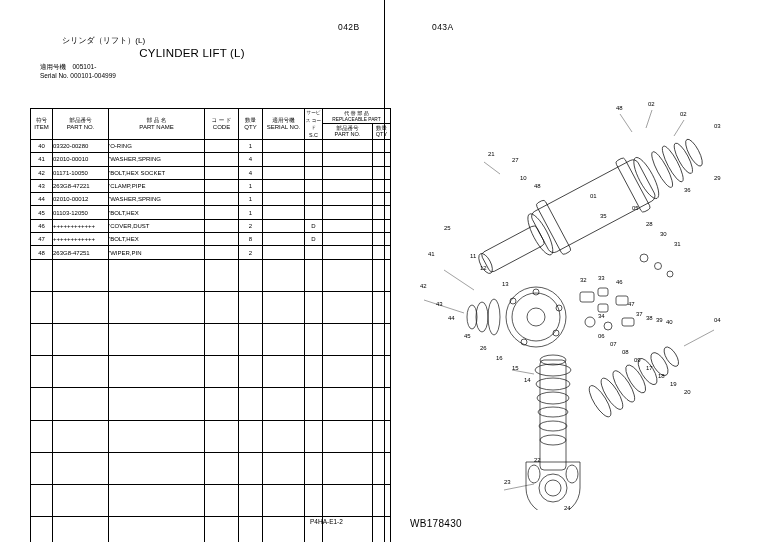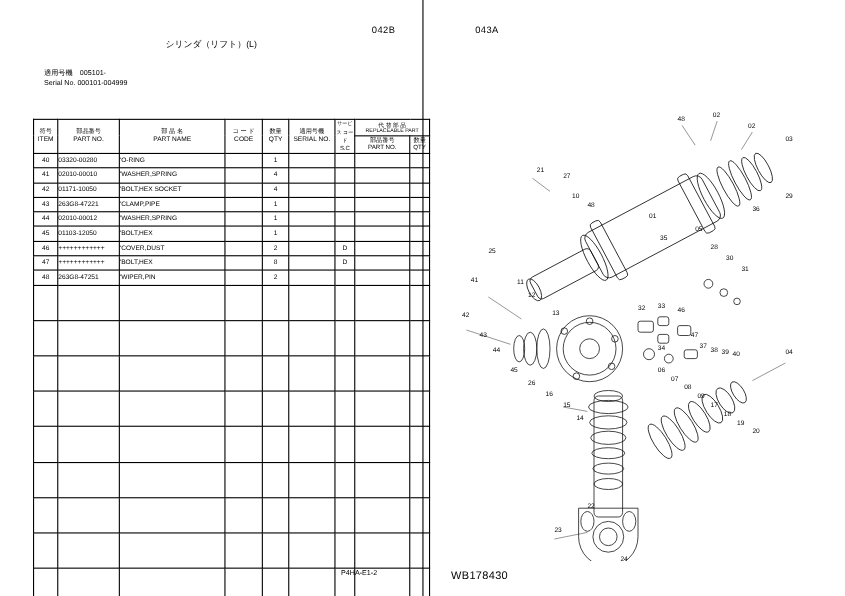--- a/index.html
+++ b/index.html
@@ -15,21 +15,21 @@
   #num-left{left:338px;}
   #num-right{left:432px;}
 
   
   .panel{position:absolute;top:0;height:542px;}
   #left-panel{left:0;width:384px;}
   #right-panel{left:384px;width:384px;}
 
   .divider{position:absolute;left:384px;top:0;width:1px;height:542px;background:#000;}
 
-  .title-jp{position:absolute;font-size:8px;text-align:center;width:260px;}
+  .title-jp{position:absolute;font-size:8px;width:260px;}
   .title-en{position:absolute;font-size:11.5px;text-align:center;width:260px;letter-spacing:.2px;}
 
   #l-title-jp{left:62px;top:35px;}
   #l-title-en{left:62px;top:47px;}
 
   .appl{position:absolute;font-size:6.5px;line-height:9px;}
   #l-appl{left:40px;top:62px;}
 
   .footer-code{position:absolute;font-size:6.5px;}
   #l-foot{left:310px;top:518px;}
@@ -76,20 +76,21 @@
 <div class="page">
 
   <div class="divider"></div>
 
   <div class="topnum" id="num-left">042B</div>
   <div class="topnum" id="num-right">043A</div>
 
   <div class="panel" id="left-panel">
 
     <div class="title-jp" id="l-title-jp">シリンダ（リフト）(L)</div>
+    <div class="title-en" id="l-title-en">CYLINDER LIFT (L)</div>
 
     <div class="appl" id="l-appl">
       <div>適用号機　005101-</div>
       <div>Serial  No. 000101-004999</div>
     </div>
 
     <table id="parts-table">
       <colgroup>
         <col class="w-item">
           <col class="w-partno">

